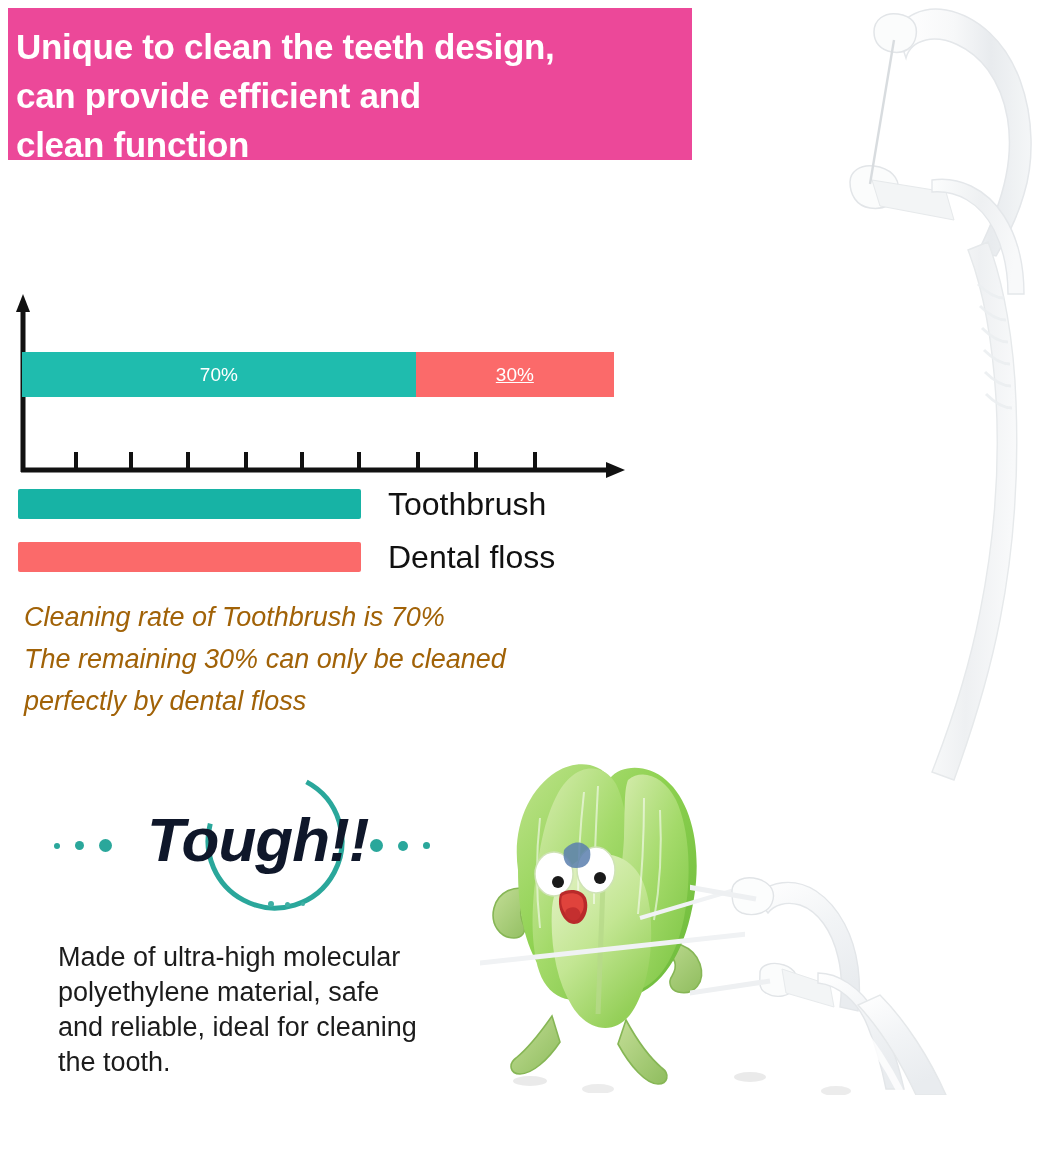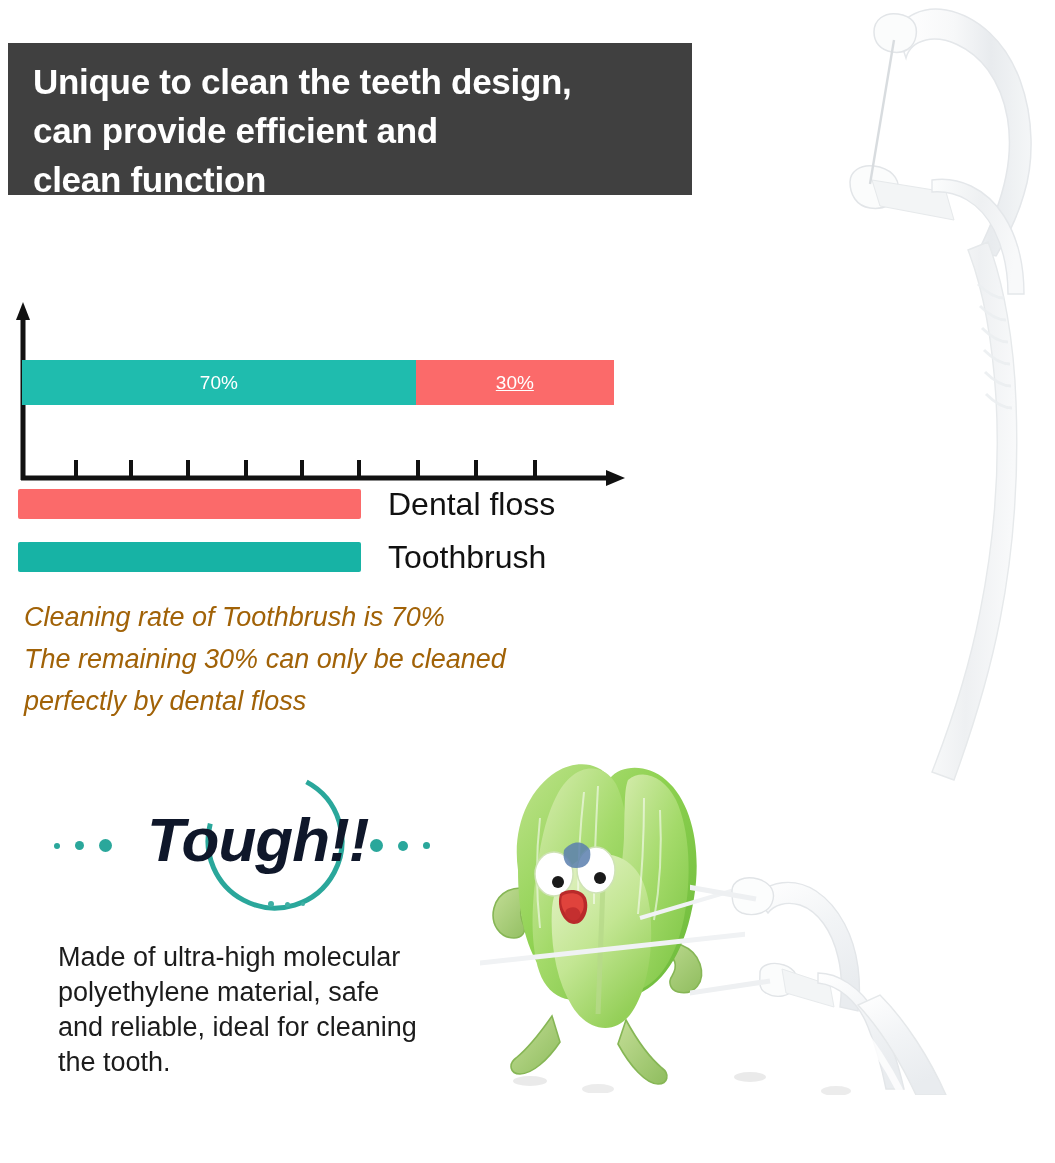--- a/index.html
+++ b/index.html
@@ -19,24 +19,23 @@
     overflow: hidden;
   }
 
   
   .header-banner {
     position: absolute;
     left: 8px;
     top: 8px;
     width: 684px;
     height: 152px;
-    background: #404040;
+    background: #ec4899;
     box-sizing: border-box;
-    padding: 14px 16px 0 25px;
-    margin-top: 35px;
+    padding: 14px 16px 0 8px;
   }
   .header-banner .htext {
     color: #ffffff;
     font-weight: bold;
     font-size: 35px;
     line-height: 49px;
     letter-spacing: -0.3px;
     white-space: pre-line;
   }
 
@@ -49,21 +48,21 @@
     color: #1c1c1c;
     font-size: 26px;
     line-height: 37px;
     white-space: pre-line;
   }
 
   
   .chart {
     position: absolute;
     left: 0px;
-    top: 300px;
+    top: 292px;
     width: 640px;
     height: 190px;
   }
   .chart svg { display: block; }
   .bar-wrap {
     position: absolute;
     left: 22px;
     top: 60px;
     width: 592px;
     height: 45px;
@@ -246,26 +245,26 @@
         <span>70%</span>
       </div>
       <div class="bar-seg red" style="width:33.5%">
         <span>30%</span>
       </div>
     </div>
   </div>
 
   <div class="legend">
     <div class="legend-row">
+      <div class="legend-swatch teal"></div>
+      <div class="legend-label">Toothbrush</div>
+    </div>
+    <div class="legend-row">
       <div class="legend-swatch red"></div>
       <div class="legend-label">Dental floss</div>
-    </div>
-    <div class="legend-row">
-      <div class="legend-swatch teal"></div>
-      <div class="legend-label">Toothbrush</div>
     </div>
   </div>
 
   <div class="caption-teal">Cleaning rate of Toothbrush is 70%
 The remaining 30% can only be cleaned
 perfectly by dental floss</div>
 
   <div class="tough-block">
     <svg class="tough-ring" viewBox="0 0 146 146">
       <circle cx="73" cy="73" r="67" fill="none" stroke="#2aa79b" stroke-width="5" stroke-dasharray="300 121" transform="rotate(-62 73 73)"></circle>

